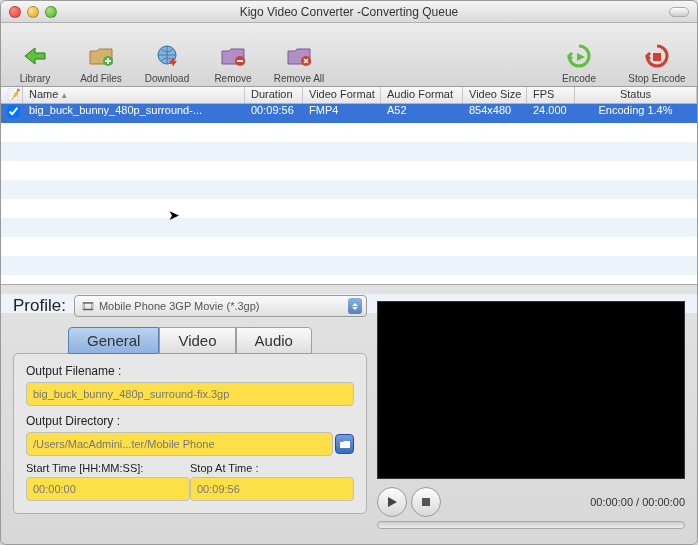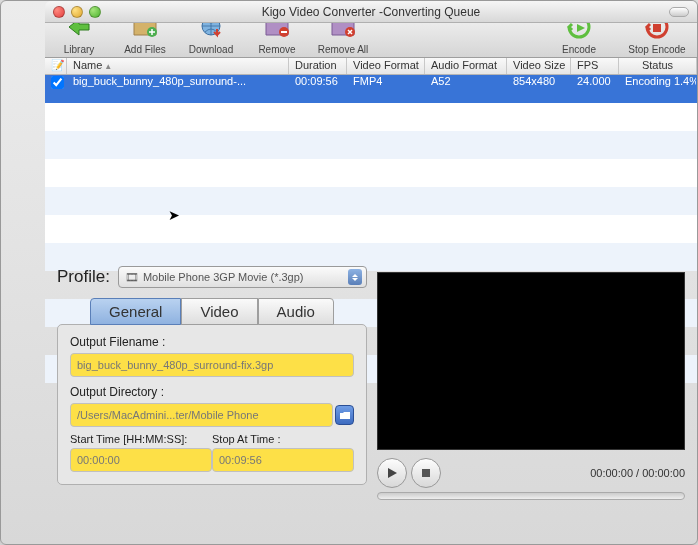--- a/index.html
+++ b/index.html
@@ -1,41 +1,41 @@
 <!DOCTYPE html>
 <html><head>
 <meta charset="utf-8">
 <style>
 * { box-sizing: border-box; margin: 0; padding: 0; }
 body { font-family: "Lucida Grande", Helvetica, Arial, sans-serif; font-size: 11px; background: #e8e8e8; width: 698px; height: 545px; overflow: hidden; }
 
-.window { width: 698px; height: 545px; background: linear-gradient(#ececec, #d8d8d8); border: 1px solid #999; border-radius: 6px; box-shadow: 0 2px 12px rgba(0,0,0,0.3); padding-left: 44px; }
+.window { width: 698px; height: 545px; background: linear-gradient(#ececec, #d8d8d8); border: 1px solid #999; border-radius: 6px; box-shadow: 0 2px 12px rgba(0,0,0,0.3); }
 
 .titlebar { height: 22px; background: linear-gradient(#f6f6f6, #d8d8d8); border-bottom: 1px solid #b0b0b0; border-radius: 6px 6px 0 0; display: flex; align-items: center; position: relative; }
 .traffic-lights { display: flex; gap: 6px; padding-left: 8px; }
 .tl { width: 12px; height: 12px; border-radius: 50%; border: 1px solid rgba(0,0,0,0.25); }
 .tl-red { background: radial-gradient(circle at 30% 30%, #ff8a80, #e33e3e); }
 .tl-yellow { background: radial-gradient(circle at 30% 30%, #ffe082, #e0a730); }
 .tl-green { background: radial-gradient(circle at 30% 30%, #a5e57b, #4db32f); }
 .title { position: absolute; left: 0; right: 0; text-align: center; font-size: 12px; color: #333; font-weight: 500; }
 .pill { position: absolute; right: 8px; width: 20px; height: 10px; border-radius: 6px; background: linear-gradient(#fff,#ccc); border: 1px solid #aaa; }
 
-.toolbar { height: 35px; background: linear-gradient(#ececec, #d5d5d5); border-bottom: 1px solid #9e9e9e; display: flex; align-items: flex-end; padding: 0 6px 2px; }
+.toolbar { height: 64px; background: linear-gradient(#ececec, #d5d5d5); border-bottom: 1px solid #9e9e9e; display: flex; align-items: flex-end; padding: 0 6px 2px; }
 .tool-left { display: flex; gap: 10px; }
 .tool-right { margin-left: auto; display: flex; gap: 16px; }
 .tbtn { display: flex; flex-direction: column; align-items: center; width: 56px; cursor: pointer; }
 .tbtn .ico { width: 30px; height: 30px; display: flex; align-items: center; justify-content: center; }
 .tbtn .lbl { font-size: 10px; color: #444; margin-top: 2px; }
 
 .table-wrap { background: #fff; border-bottom: 1px solid #aaa; }
 .thead { display: flex; height: 17px; background: linear-gradient(#f9f9f9, #e6e6e6); border-bottom: 1px solid #b5b5b5; font-size: 11px; color: #333; }
 .th { padding: 1px 6px; border-right: 1px solid #c8c8c8; white-space: nowrap; overflow: hidden; }
 .th .s { font-size: 8px; color: #888; margin-left: 2px; }
 .tbody { height: 180px; }
-.row { display: flex; height: 28px; font-size: 11px; }
+.row { display: flex; height: 19px; font-size: 11px; }
 .row.alt { background: #edf3fb; }
 .row.sel { background: #3874d7; color: #fff; }
 .td { padding: 0 6px; overflow: hidden; white-space: nowrap; border-right: 1px solid transparent; }
 .chkcol { width: 22px; text-align: center; }
 .chkcol input { margin-top: 1px; }
 
 .c-name { flex: 0 0 222px; }
 .c-dur { flex: 0 0 58px; }
 .c-vf { flex: 0 0 78px; }
 .c-af { flex: 0 0 82px; }

